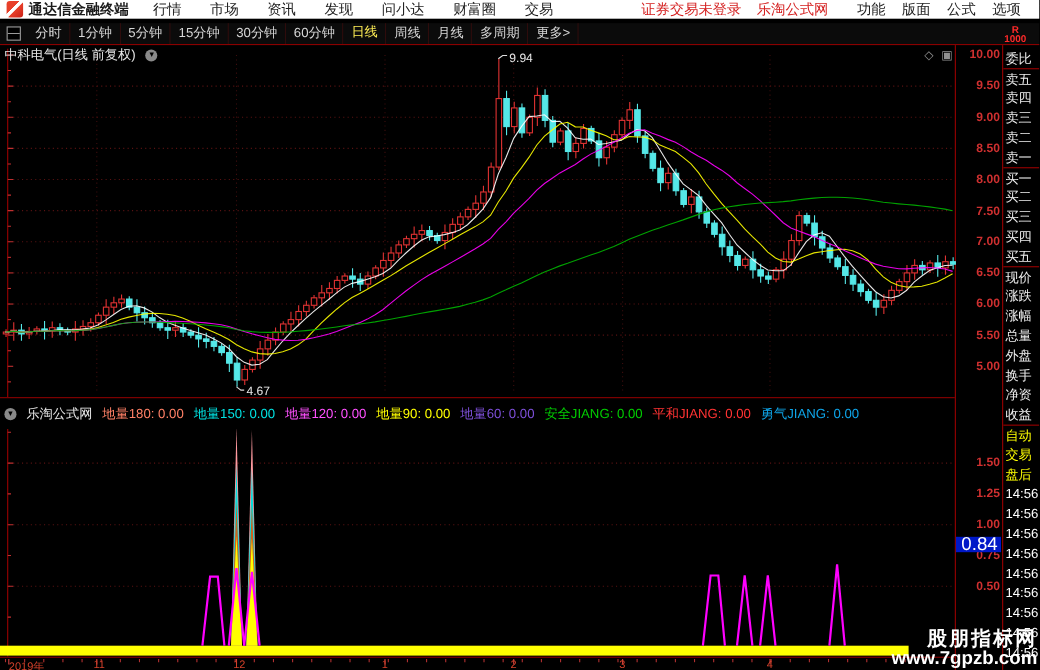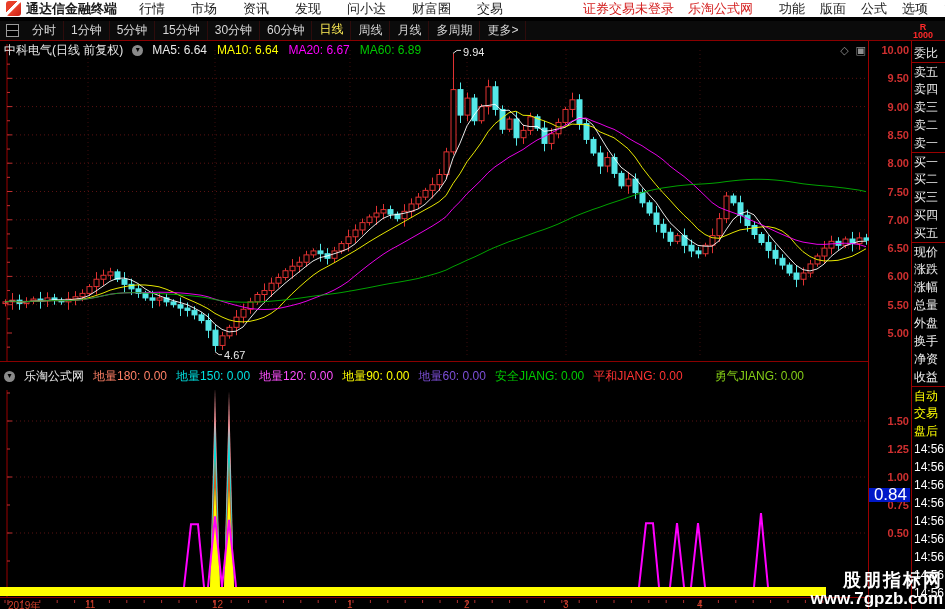--- a/index.html
+++ b/index.html
@@ -118,27 +118,20 @@
   <span class="tb-rank">
     <span>R</span><br>
     <span>1000</span>
   </span>
 </div>
 
 <div id="chart-col">
   <div id="chart-header">
     <span>中科电气(日线 前复权)</span>
     <span class="collapse-ico">▾</span>
-    <span style="display:flex;gap:10px">
-
-    <span style="color: rgb(232, 232, 232);">MA5: 6.64</span>
-        <span style="color: rgb(255, 255, 0);">MA10: 6.64</span>
-        <span style="color: rgb(255, 0, 255);">MA20: 6.67</span>
-        <span style="color: rgb(0, 200, 0);">MA60: 6.89</span>
-      </span>
     <span class="hdr-icons">
 
     <span>◇</span>
         <span>▣</span>
       </span>
   </div>
 
   <svg id="svg-main" width="869" height="317">
       <line x1="8" y1="34.3" x2="868" y2="34.3" stroke="#5a1212" stroke-dasharray="1 3"></line>
       <line x1="8" y1="62.599999999999994" x2="868" y2="62.599999999999994" stroke="#5a1212" stroke-dasharray="1 3"></line>
@@ -442,21 +435,21 @@
     <span>乐淘公式网</span>
     <span style="display:flex;gap:9px">
 
     <span style="color: rgb(255, 128, 102);">地量180: 0.00</span>
         <span style="color: rgb(0, 224, 224);">地量150: 0.00</span>
         <span style="color: rgb(255, 80, 255);">地量120: 0.00</span>
         <span style="color: rgb(255, 255, 0);">地量90: 0.00</span>
         <span style="color: rgb(125, 79, 216);">地量60: 0.00</span>
         <span style="color: rgb(0, 204, 0);">安全JIANG: 0.00</span>
         <span style="color: rgb(255, 51, 51);">平和JIANG: 0.00</span>
-        <span style="color: #84cc16; margin-left: 23px;">勇气JIANG: 0.00</span>
+        <span style="color: #0ea5e9;">勇气JIANG: 0.00</span>
       </span>
   </div>
 
   <svg id="svg-sub" width="869" height="207">
       <line x1="8" y1="143" x2="868" y2="143" stroke="#5a1212" stroke-dasharray="1 3"></line>
       <line x1="8" y1="87" x2="868" y2="87" stroke="#5a1212" stroke-dasharray="1 3"></line>
       <line x1="8" y1="31" x2="868" y2="31" stroke="#5a1212" stroke-dasharray="1 3"></line>
       <line x1="7" y1="0" x2="7" y2="207" stroke="#9a0000"></line>
       <line x1="7" y1="3" x2="10" y2="3" stroke="#c03030"></line>
       <line x1="7" y1="31" x2="12" y2="31" stroke="#c03030"></line>

